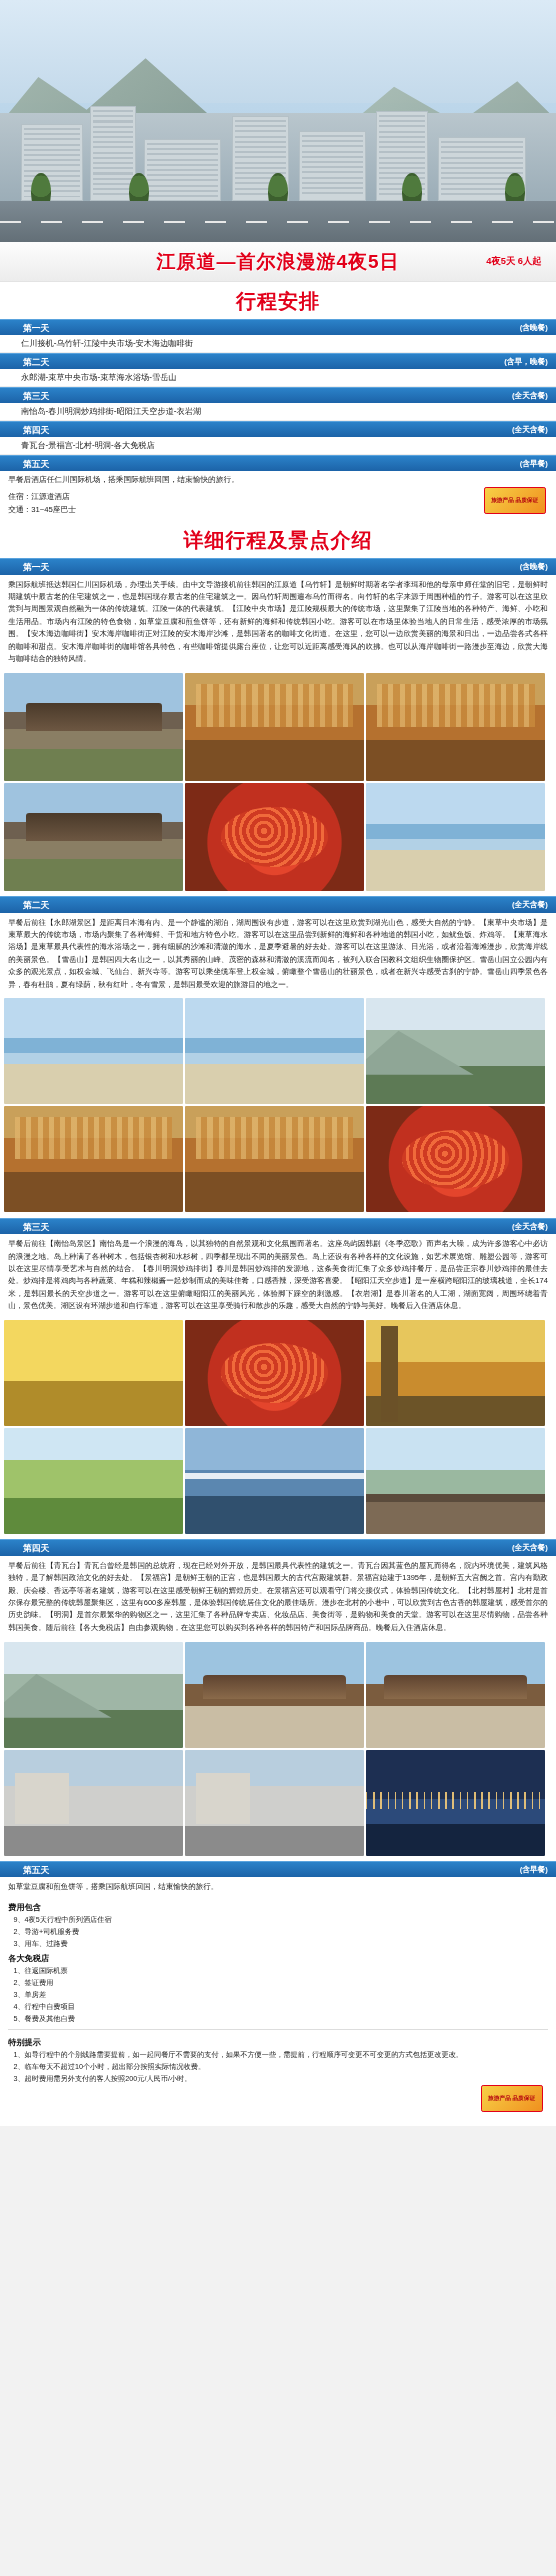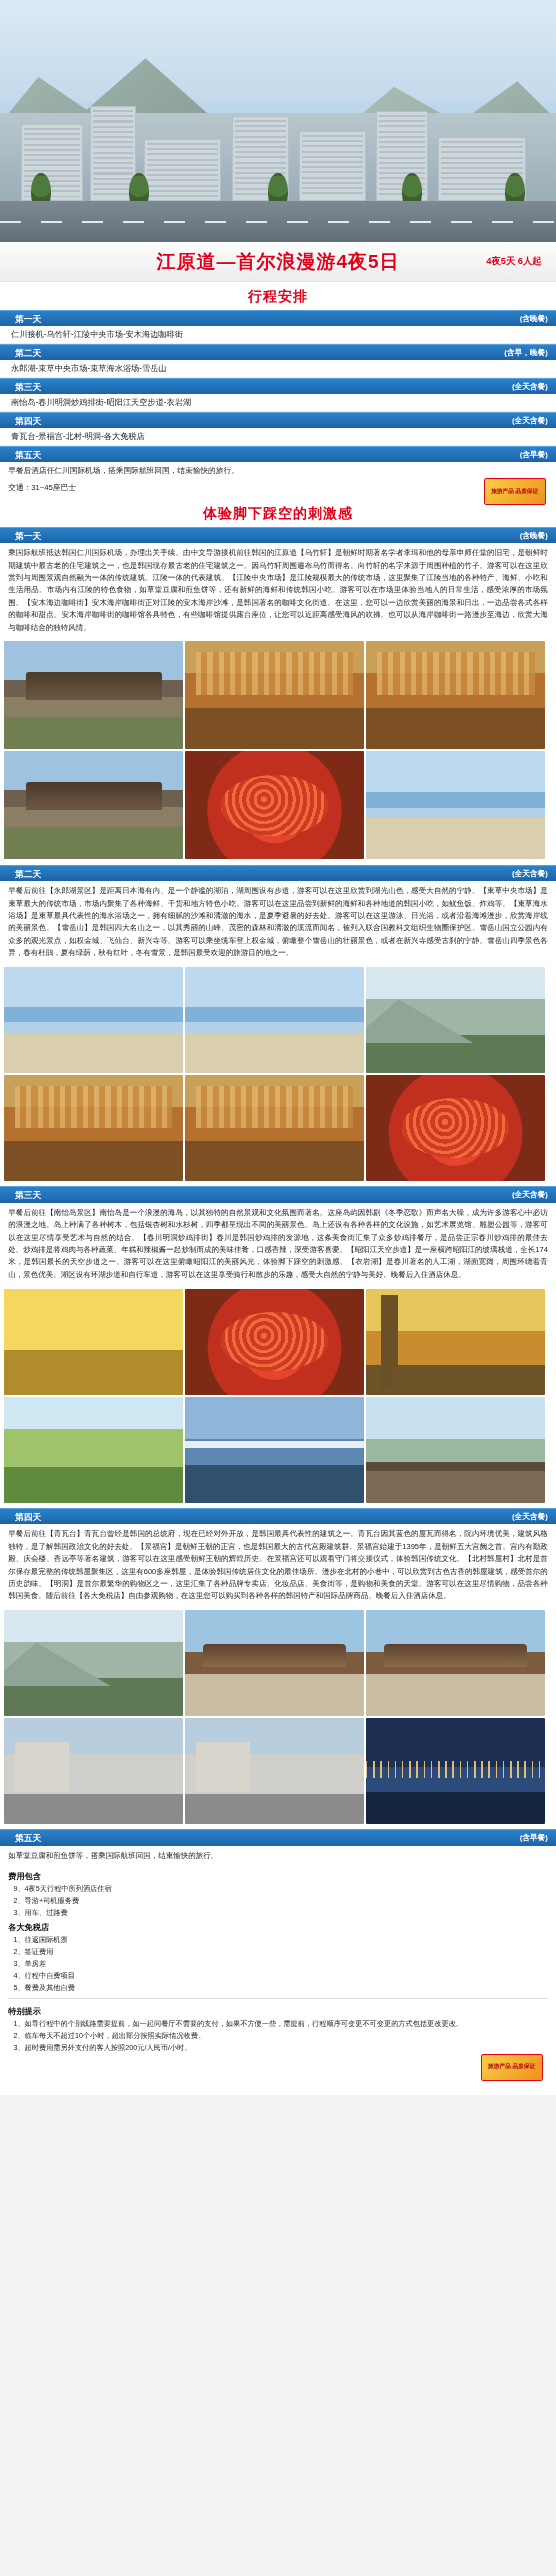--- a/index.html
+++ b/index.html
@@ -66,41 +66,41 @@
     text-shadow:0.5px 0.5px 0 #fff;
   }
   .title-side {
     position:absolute; right:14.4px; top:13.4px;
     font-size:9.3px; color:#e2001a; font-weight:bold;
   }
 
   
   .sec-head {
     text-align:center;
-    font-size:14px; font-weight:bold; color:#e2001a;
+    font-size:20px; font-weight:bold; color:#e2001a;
     padding:5.2px 0 4.1px 0;
     letter-spacing:1px;
   }
 
   
   .day-bar {
     position:relative;
     background:linear-gradient(180deg,#2b82c9,#1c63a8);
     color:#fff;
     height:16.5px; line-height:16.5px;
-    padding:0 15px;
+    padding:0 23px;
     font-size:8.8px; font-weight:bold;
     border-top:0.5px solid #5aa3dd;
   }
   .day-bar .meal {
     position:absolute; right:8.2px; top:0; font-size:7.7px; font-weight:bold; color:#fff;
   }
   .day-line {
     font-size:8.2px; line-height:17.5px; height:17.5px;
-    padding:0 11px; color:#222; background:#fff;
+    padding:0 21px; color:#222; background:#fff;
     border-bottom:0.5px solid #ededed;
   }
   .note-line {
     font-size:7.7px; line-height:13.4px; padding:2.1px 8.2px 0 8.2px; color:#222;
   }
   .hotel-block { padding:3.1px 8.2px 5.2px 8.2px; font-size:7.7px; line-height:13.4px; position:relative; }
   .stamp {
     position:absolute; right:10.3px; top:0;
     width:62px; height:27px; border-radius:2.1px;
     background:linear-gradient(135deg,#f7d046,#f0901f);
@@ -237,27 +237,30 @@
   <div>
     <div class="day-bar">
       <span>第五天</span>
       <span class="meal">(含早餐)</span>
     </div>
     <div class="note-line">早餐后酒店任仁川国际机场，搭乘国际航班回国，结束愉快的旅行。</div>
   </div>
 
   <div class="hotel-block">
     <div>
+      <span>住宿：</span><span>江源道酒店</span>
+    </div>
+    <div>
       <span>交通：</span><span>31~45座巴士</span>
     </div>
     <div class="stamp">旅游产品
 品质保证</div>
   </div>
 
-  <div class="sec-head">体验脚下踩空的刺激感</div>
+  <div class="sec-head">详细行程及景点介绍</div>
 
   <div>
     <div class="day-bar">
       <span>第一天</span>
       <span class="meal">(含晚餐)</span>
     </div>
     <div class="detail-text">乘国际航班抵达韩国仁川国际机场，办理出关手续。由中文导游接机前往韩国的江原道【乌竹轩】是朝鲜时期著名学者李珥和他的母亲申师任堂的旧宅，是朝鲜时期建筑中最古老的住宅建筑之一，也是韩国现存最古老的住宅建筑之一。因乌竹轩周围遍布乌竹而得名。向竹轩的名字来源于周围种植的竹子。游客可以在这里欣赏到与周围景观自然融为一体的传统建筑。江陵一体的代表建筑。【江陵中央市场】是江陵规模最大的传统市场，这里聚集了江陵当地的各种特产、海鲜、小吃和生活用品。市场内有江陵的特色食物，如草堂豆腐和煎鱼饼等，还有新鲜的海鲜和传统韩国小吃。游客可以在市场里体验当地人的日常生活，感受浓厚的市场氛围。【安木海边咖啡街】安木海岸咖啡街正对江陵的安木海岸沙滩，是韩国著名的咖啡文化街道。在这里，您可以一边欣赏美丽的海景和日出，一边品尝各式各样的咖啡和甜点。安木海岸咖啡街的咖啡馆各具特色，有些咖啡馆提供露台座位，让您可以近距离感受海风的吹拂。也可以从海岸咖啡街一路漫步至海边，欣赏大海与咖啡结合的独特风情。</div>
     <div class="grid">
       <div class="ph p-temple" style="width:179px;height:108px;"></div>
       <div class="ph p-market" style="width:179px;height:108px;"></div>

